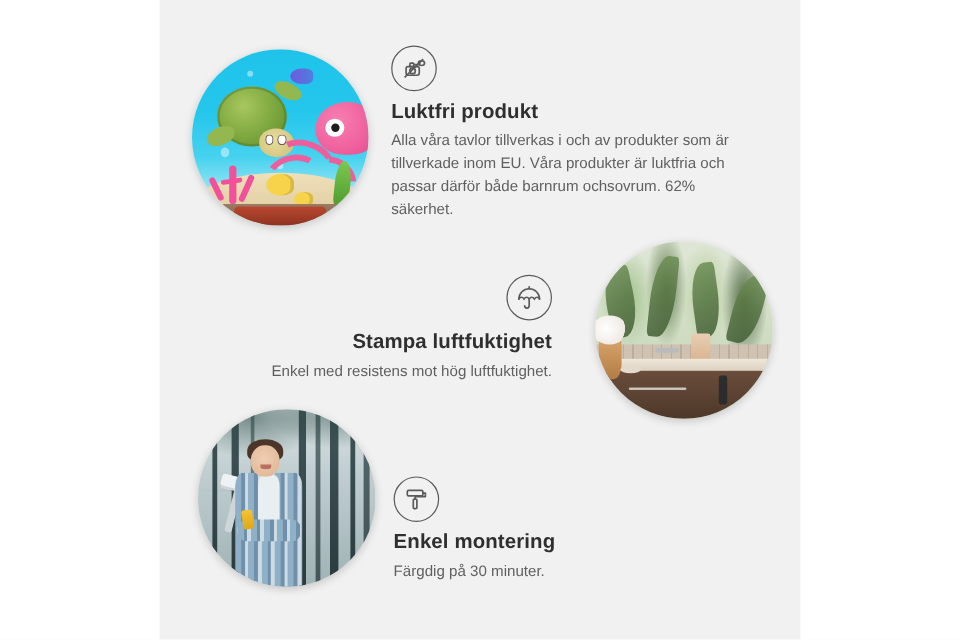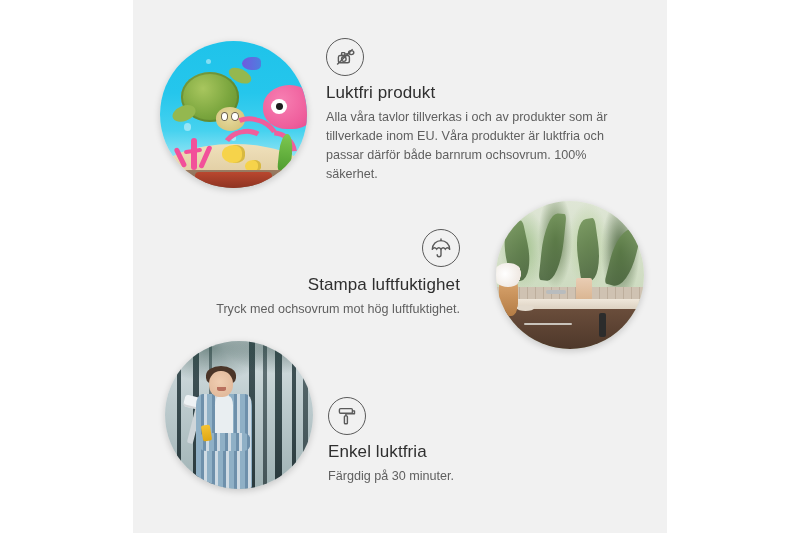--- a/index.html
+++ b/index.html
@@ -274,21 +274,21 @@
   .icon-circle {
     width: 38px; height: 38px;
     border: 1.6px solid #5a5a5a;
     border-radius: 50%;
     display: flex; align-items: center; justify-content: center;
     box-sizing: border-box;
   }
   .icon-circle svg { display: block; }
   .feat-title {
     font-size: 17px;
-    font-weight: normal;
+    font-weight: bold;
     color: #2f2f2f;
     letter-spacing: .1px;
     margin: 7px 0 5px 0;
     line-height: 1.15;
   }
   .feat-body {
     font-size: 12.6px;
     color: #5f5f5f;
     line-height: 1.52;
     margin: 0;
@@ -386,41 +386,41 @@
         <path d="M8 11.5h7.6c1 0 1.8.8 1.8 1.8v3.6c0 1-.8 1.8-1.8 1.8H8.2c-1 0-1.8-.8-1.8-1.8v-3.6c0-1 .8-1.8 1.6-1.8z"></path>
         <rect x="9.6" y="8.6" width="3.2" height="2.9" rx=".6"></rect>
         <path d="M13.2 9.9h3.2"></path>
         <ellipse cx="19.2" cy="8.6" rx="2.6" ry="2"></ellipse>
         <path d="M16.4 8.8l2 .6"></path>
         <circle cx="11.8" cy="15.1" r="2.3"></circle>
         <line x1="5.2" y1="20.4" x2="20.6" y2="5.2"></line>
       </svg>
     </div>
     <div class="feat-title">Luktfri produkt</div>
-    <p class="feat-body">Alla våra tavlor tillverkas i och av produkter som är tillverkade inom EU. Våra produkter är luktfria och passar därför både barnrum ochsovrum. 100% säkerhet.</p>
+    <p class="feat-body">Alla våra tavlor tillverkas i och av produkter som är tillverkade inom EU. Våra produkter är luktfria och passar därför både barnrum ochsovrum. 62% säkerhet.</p>
   </div>
 
   <div class="feature" id="feature-waterproof">
     <div class="icon-circle">
       <svg width="24" height="24" viewBox="0 0 24 24" fill="none" stroke="#5a5a5a" stroke-width="1.4" stroke-linecap="round">
         <path d="M3.4 13.2a8.6 8.6 0 0 1 17.2 0"></path>
         <path d="M3.4 13.2c1.4-2 2.9-2 4.3 0 1.4-2 2.9-2 4.3 0 1.4-2 2.9-2 4.3 0 1.4-2 2.9-2 4.3 0"></path>
         <path d="M12 13.2v5.6a1.9 1.9 0 0 1-3.8 0"></path>
         <path d="M12 4.6V3"></path>
       </svg>
     </div>
     <div class="feat-title">Stampa luftfuktighet</div>
-    <p class="feat-body">Tryck med ochsovrum mot hög luftfuktighet.</p>
+    <p class="feat-body">Enkel med resistens mot hög luftfuktighet.</p>
   </div>
 
   <div class="feature" id="feature-mounting">
     <div class="icon-circle">
       <svg width="24" height="24" viewBox="0 0 24 24" fill="none" stroke="#5a5a5a" stroke-width="1.4" stroke-linejoin="round">
         <rect x="4.4" y="4.6" width="13" height="4.6" rx="1.2"></rect>
         <path d="M17.4 6.9h2.1v2.9h-8.6"></path>
         <path d="M10.9 9.8v2.1"></path>
         <rect x="9.4" y="11.9" width="3" height="7.9" rx=".9"></rect>
       </svg>
     </div>
-    <div class="feat-title">Enkel luktfria</div>
+    <div class="feat-title">Enkel montering</div>
     <p class="feat-body">Färgdig på 30 minuter.</p>
   </div>
 </div>
 
 </body></html>

